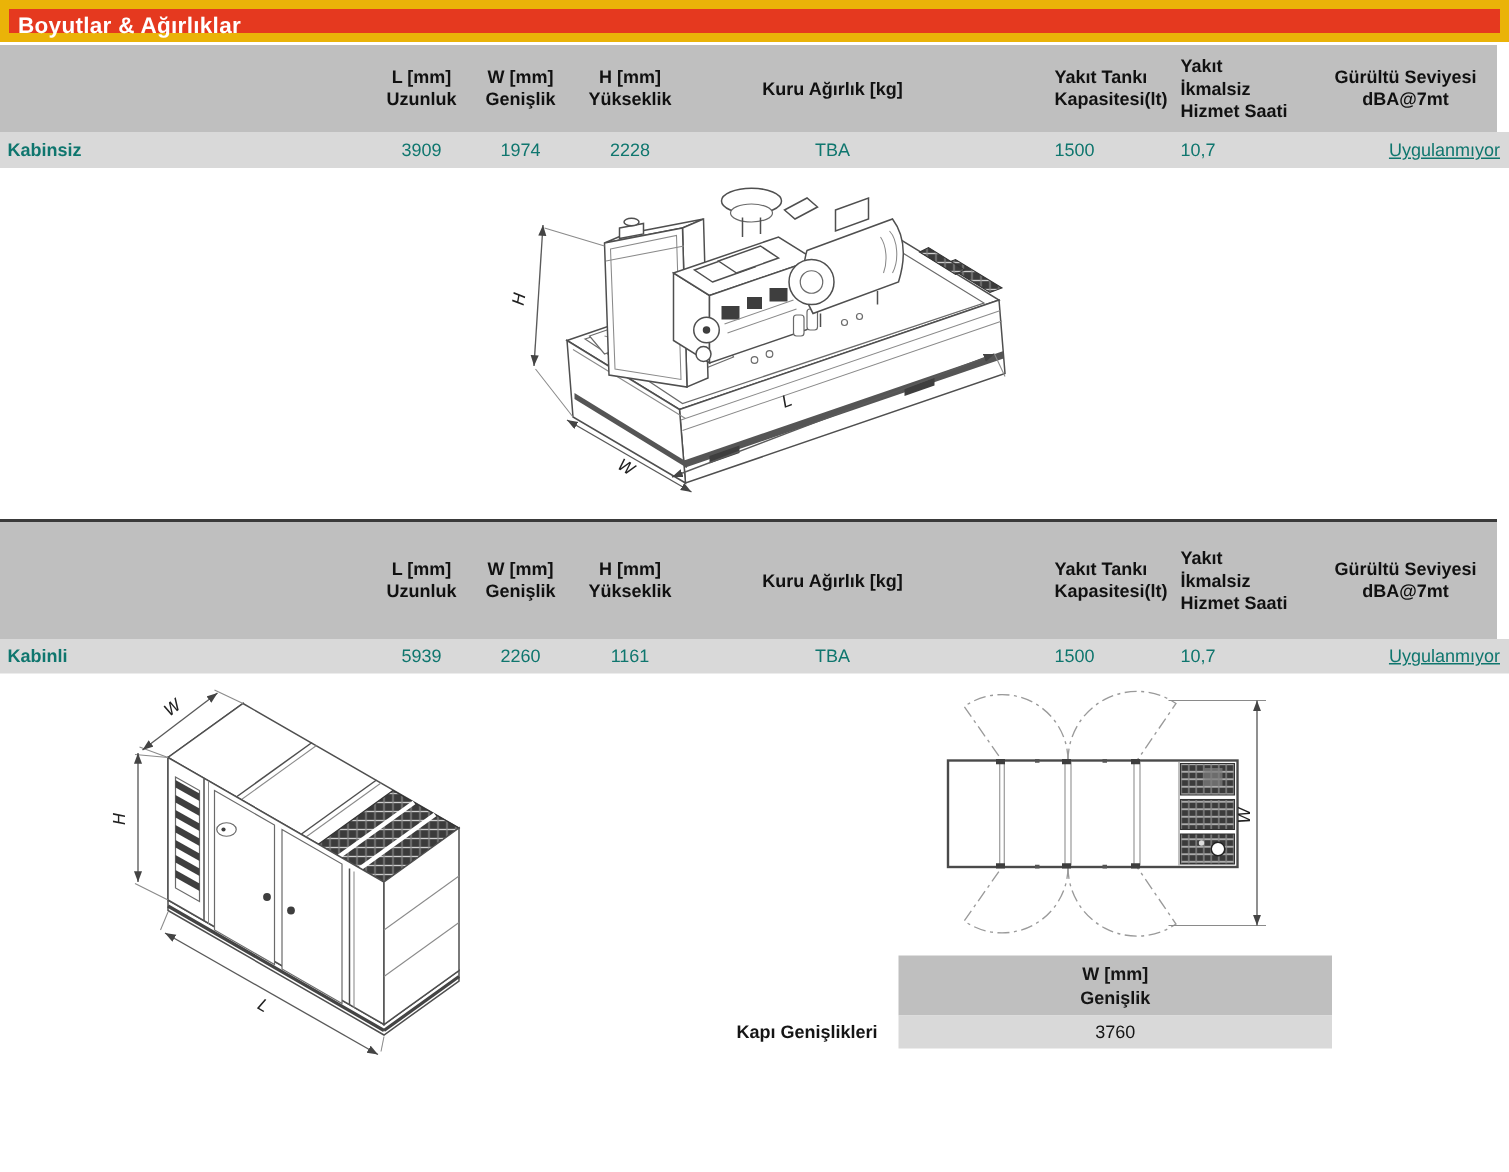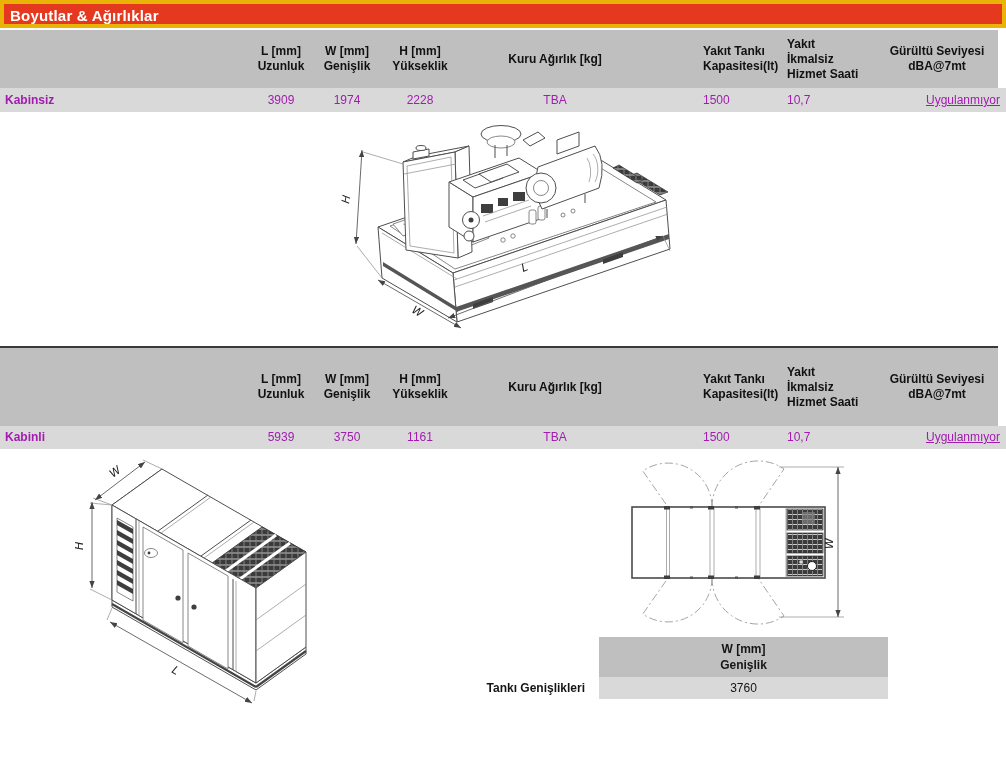--- a/index.html
+++ b/index.html
@@ -2,21 +2,21 @@
 <html><head>
 <meta charset="utf-8">
 <style>
   * { margin:0; padding:0; box-sizing:border-box; }
   html,body { background:#fff; }
   body { font-family:"Liberation Sans", sans-serif; color:#151515; }
   .page { position:relative; width:1006px; height:781px; background:#fff; overflow:hidden; }
 
   .titlebar {
     position:absolute; left:0; top:0; width:1006px; height:28px;
-    background:#E5391F; border:4px solid #eab308;
+    background:#E5391F; border:6px solid #eab308;
     color:#fff; font-size:15px; font-weight:bold;
     line-height:24px; padding-left:6px; letter-spacing:.2px;
   }
 
   .thead { position:absolute; left:0; width:998px; background:#BFBFBF; }
   .thead1 { top:30px; height:58px; }
   .thead2 { top:346px; height:80px; border-top:2px solid #3a3a3a; }
   .trow { position:absolute; left:0; width:1006px; background:#D9D9D9; }
   .trow1 { top:88px; height:24px; }
   .trow2 { top:426px; height:23px; }
@@ -32,21 +32,21 @@
   .c1 { left:231px; width:100px; }
   .c2 { left:307px; width:80px; }
   .c3 { left:373px; width:94px; }
   .c4 { left:470px; width:170px; }
   .c5 { left:703px; width:115px; }
   .c6 { left:787px; width:100px; }
   .c7 { left:868px; width:138px; }
 
   .dcell {
     position:absolute; top:0; height:100%;
-    font-size:12px; line-height:24px; text-align:center; color:#a21caf;
+    font-size:12px; line-height:24px; text-align:center; color:#0f766e;
   }
   .trow2 .dcell { line-height:23px; }
   .dcell.al { text-align:left; }
   .dcell.ar { text-align:right; padding-right:3px;text-decoration:underline; }
   .rowlabel { left:5px; width:220px; text-align:left; font-weight:bold; }
   .d7 { left:862px; width:141px; }
 
   .door-head {
     position:absolute; left:599px; top:637px; width:289px; height:40px;
     background:#BFBFBF; display:flex; flex-direction:column; justify-content:center;
@@ -235,21 +235,21 @@
       </div>
     <div class="hcell c7">
         <span>Gürültü Seviyesi</span>
         <span>dBA@7mt</span>
       </div>
   </div>
 
   <div class="trow trow2">
     <div class="dcell rowlabel">Kabinli</div>
     <div class="dcell c1">5939</div>
-    <div class="dcell c2">3750</div>
+    <div class="dcell c2">2260</div>
     <div class="dcell c3">1161</div>
     <div class="dcell c4">TBA</div>
     <div class="dcell c5 al">1500</div>
     <div class="dcell c6 al">10,7</div>
     <div class="dcell d7 ar">Uygulanmıyor</div>
   </div>
 
   <svg style="left:55px;top:448px" width="360" height="270" viewBox="0 0 360 270">
     <defs>
       <marker id="ah2" markerWidth="9" markerHeight="7" refX="8" refY="3" orient="auto-start-reverse">
@@ -365,15 +365,15 @@
     <text class="dimtext" transform="translate(228,97) rotate(-90)">W</text>
   </svg>
 
   <div class="door-head">
     <span>W [mm]</span>
     <span>Genişlik</span>
   </div>
   <div class="door-row">
     <span>3760</span>
   </div>
-  <div class="door-label">Tankı Genişlikleri</div>
+  <div class="door-label">Kapı Genişlikleri</div>
 
 </div>
 
 </body></html>

